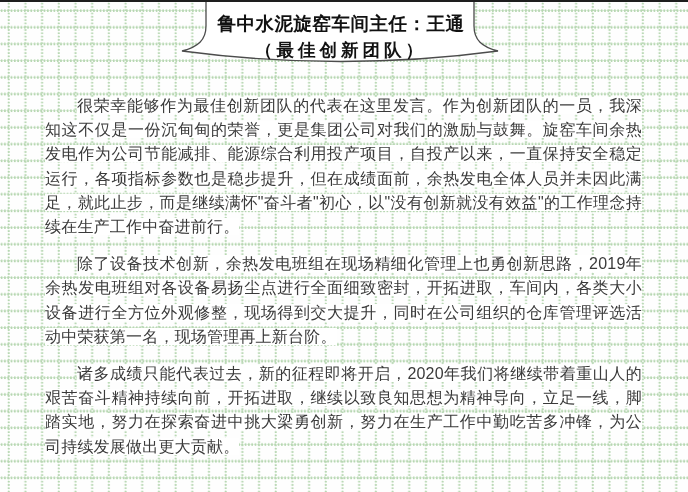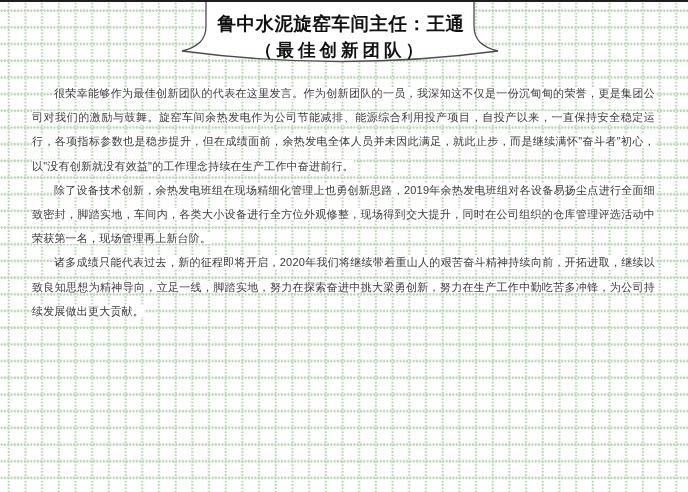--- a/index.html
+++ b/index.html
@@ -62,23 +62,23 @@
 
   
   .speech{
     position:absolute;
     top:79px;
     left:32px;
     width:623px;
     color:var(--text-color);
   }
   .speech p{
-    margin:0;
+    margin:13px;
     padding:0;
-    font-size:11px;
+    font-size:16px;
     line-height:24.2px;
     text-align:justify;
     text-indent:2em;
     letter-spacing:0.2px;
   }
   
   .speech p span{
     background:var(--banner-fill);
   }
 </style>
@@ -96,17 +96,17 @@
                C 482,45 474,38 474,24
                L 474,-2
                Z" fill="var(--banner-fill)" stroke="var(--banner-border)" stroke-width="1.3"></path>
     </svg>
     <div class="banner-text banner-subtitle">（最佳创新团队）</div>
     <div class="banner-text banner-title">鲁中水泥旋窑车间主任：王通</div>
   </div>
 
   <div class="speech">
     <p><span>很荣幸能够作为最佳创新团队的代表在这里发言。作为创新团队的一员，我深知这不仅是一份沉甸甸的荣誉，更是集团公司对我们的激励与鼓舞。旋窑车间余热发电作为公司节能减排、能源综合利用投产项目，自投产以来，一直保持安全稳定运行，各项指标参数也是稳步提升，但在成绩面前，余热发电全体人员并未因此满足，就此止步，而是继续满怀"奋斗者"初心，以"没有创新就没有效益"的工作理念持续在生产工作中奋进前行。</span></p>
-    <p><span>除了设备技术创新，余热发电班组在现场精细化管理上也勇创新思路，2019年余热发电班组对各设备易扬尘点进行全面细致密封，脚踏实地，车间内，各类大小设备进行全方位外观修整，现场得到交大提升，同时在公司组织的仓库管理评选活动中荣获第一名，现场管理再上新台阶。</span></p>
+    <p><span>除了设备技术创新，余热发电班组在现场精细化管理上也勇创新思路，2019年余热发电班组对各设备易扬尘点进行全面细致密封，开拓进取，车间内，各类大小设备进行全方位外观修整，现场得到交大提升，同时在公司组织的仓库管理评选活动中荣获第一名，现场管理再上新台阶。</span></p>
     <p><span>诸多成绩只能代表过去，新的征程即将开启，2020年我们将继续带着重山人的艰苦奋斗精神持续向前，开拓进取，继续以致良知思想为精神导向，立足一线，脚踏实地，努力在探索奋进中挑大梁勇创新，努力在生产工作中勤吃苦多冲锋，为公司持续发展做出更大贡献。</span></p>
   </div>
 
 </div>
 
 </body></html>

